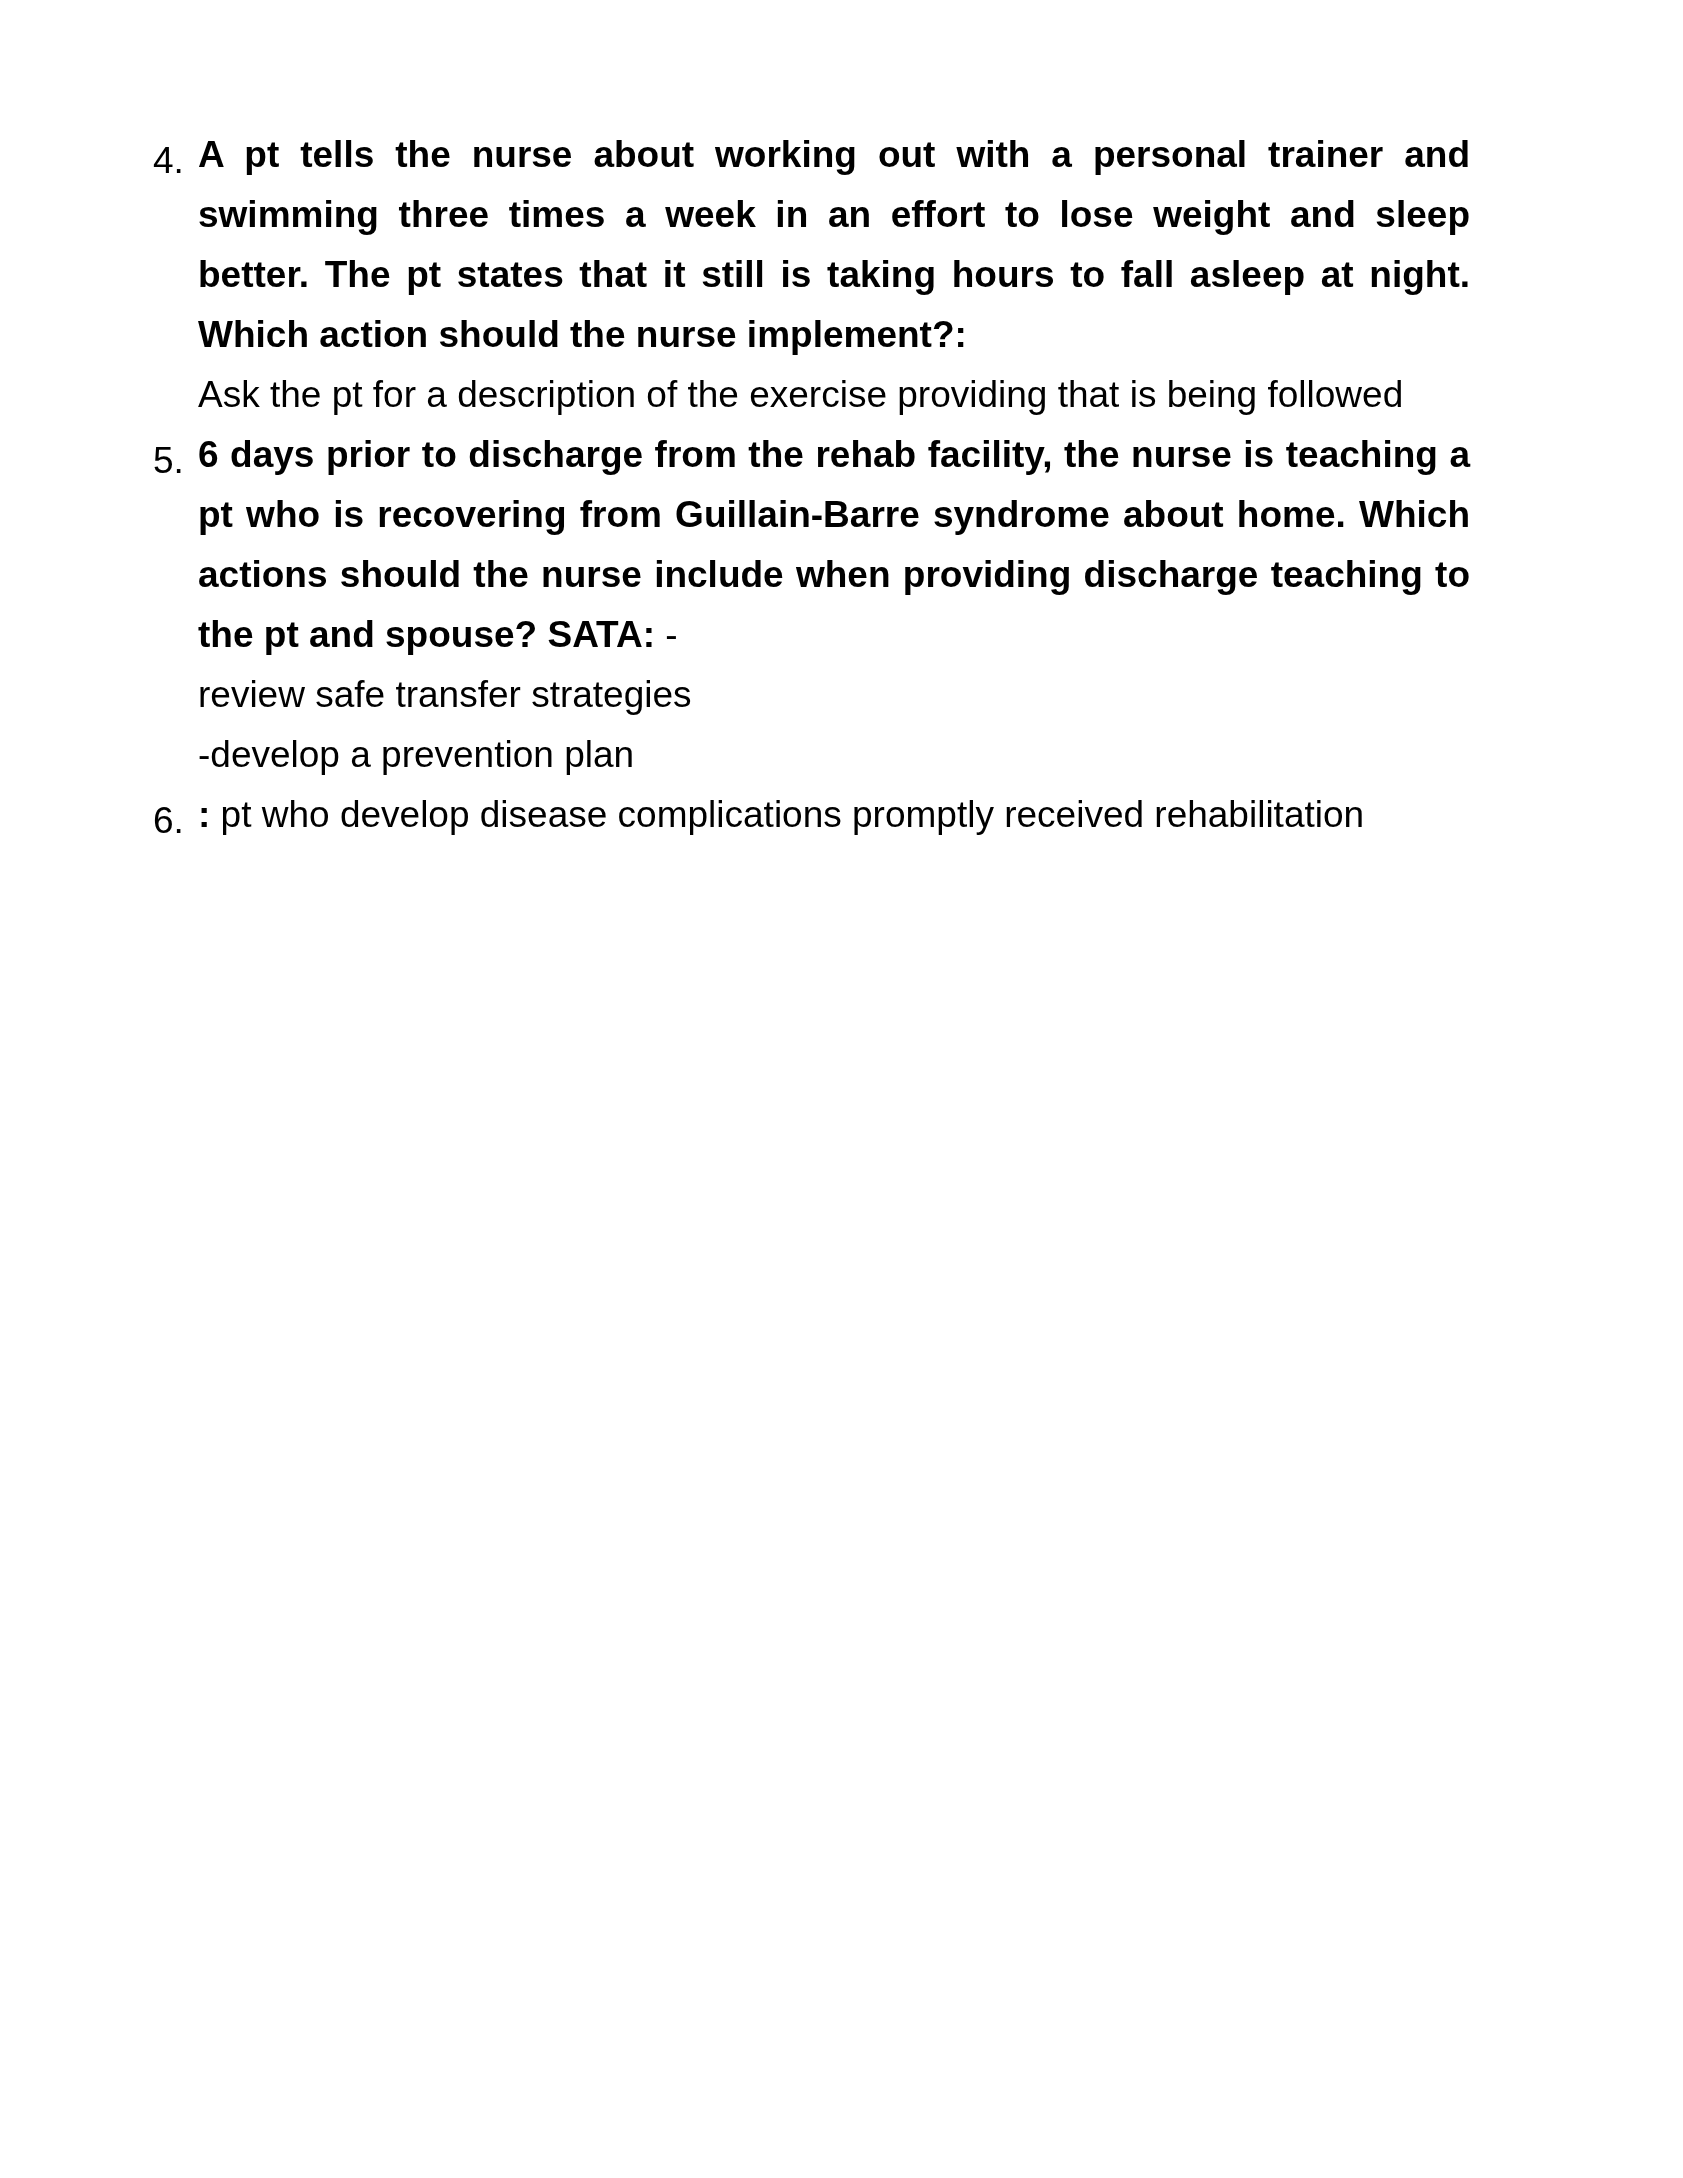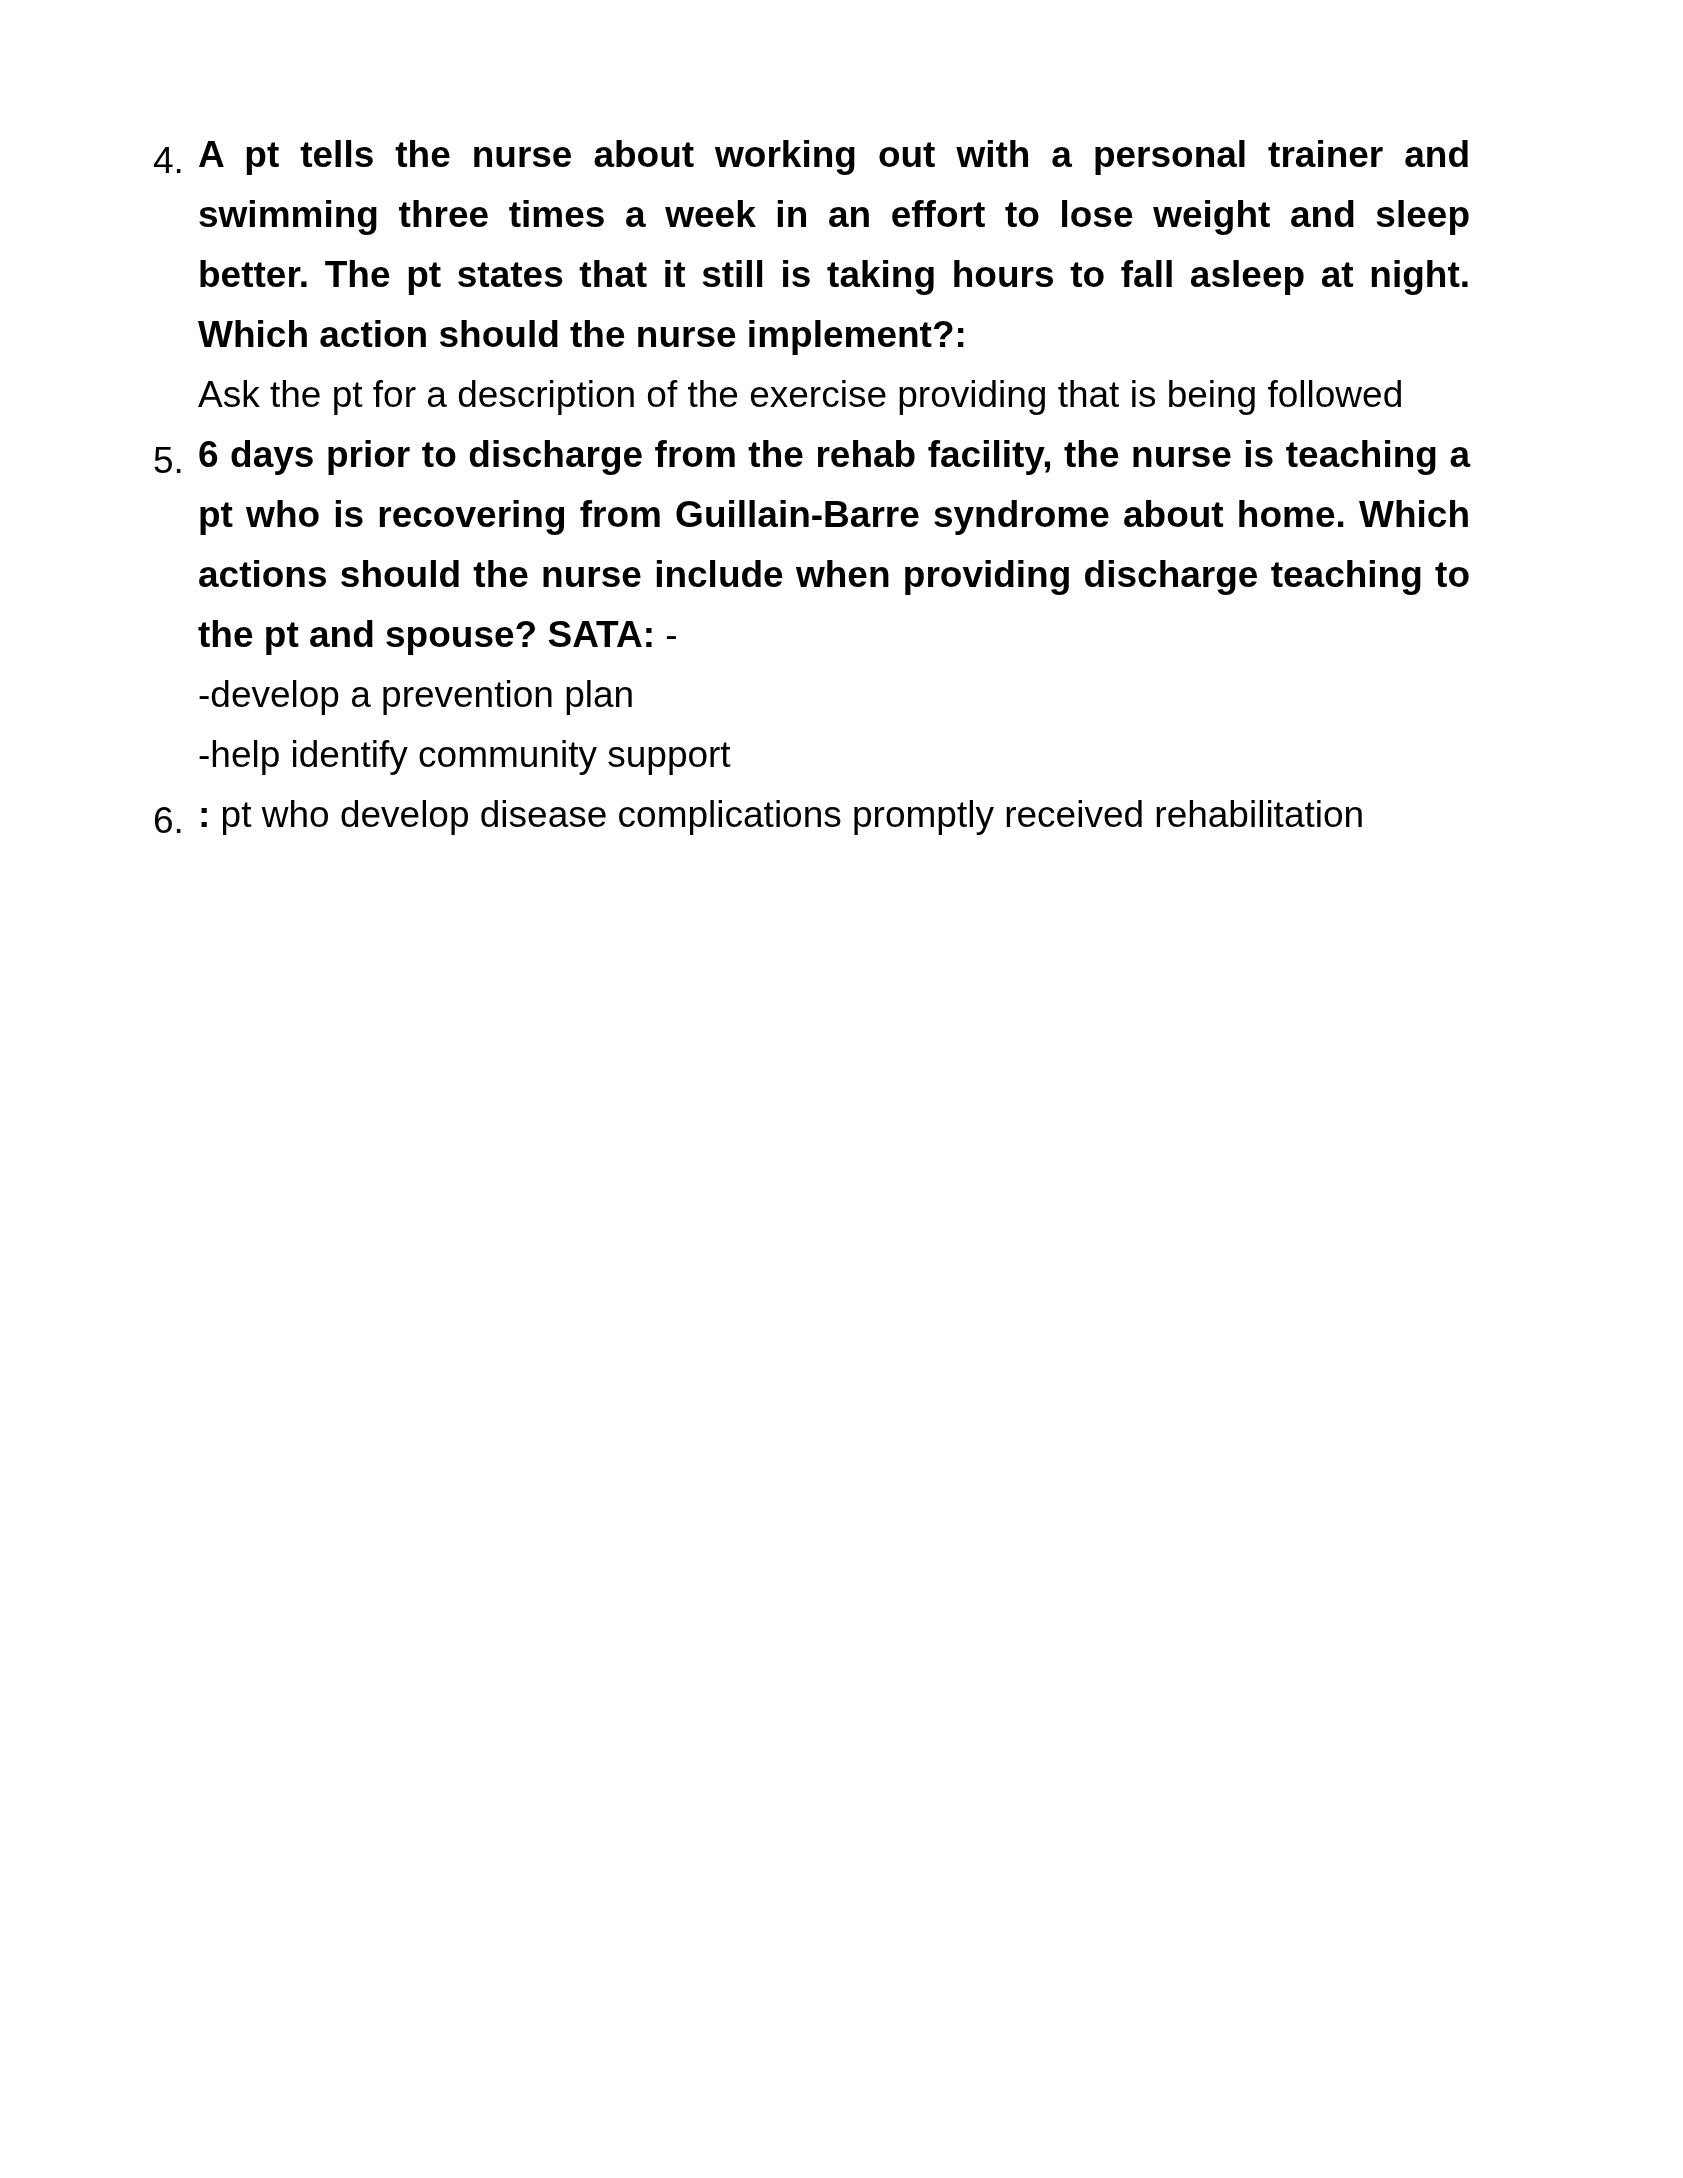--- a/index.html
+++ b/index.html
@@ -85,22 +85,22 @@
         <div class="qbody">
           <p class="para"><span class="b">A pt tells the nurse about working out with a personal trainer and swimming three times a week in an effort to lose weight and sleep better. The pt states that it still is taking hours to fall asleep at night. Which action should the nurse implement?:</span></p>
           <p class="para"><span class="r">Ask the pt for a description of the exercise providing that is being followed</span></p>
         </div>
       </li>
 
       <li class="qitem">
         <span class="marker">5.</span>
         <div class="qbody">
           <p class="para"><span class="b">6 days prior to discharge from the rehab facility, the nurse is teaching a pt who is recovering from Guillain-Barre syndrome about home. Which actions should the nurse include when providing discharge teaching to the pt and spouse? SATA:</span> <span class="r">-</span></p>
+          <p class="para nojust"><span class="r">review safe transfer strategies</span></p>
           <p class="para nojust"><span class="r">-develop a prevention plan</span></p>
-          <p class="para nojust"><span class="r">-help identify community support</span></p>
         </div>
       </li>
 
       <li class="qitem">
         <span class="marker">6.</span>
         <div class="qbody">
           <p class="para nojust"><span class="b">:</span> <span class="r">pt who develop disease complications promptly received rehabilitation</span></p>
         </div>
       </li>
 

